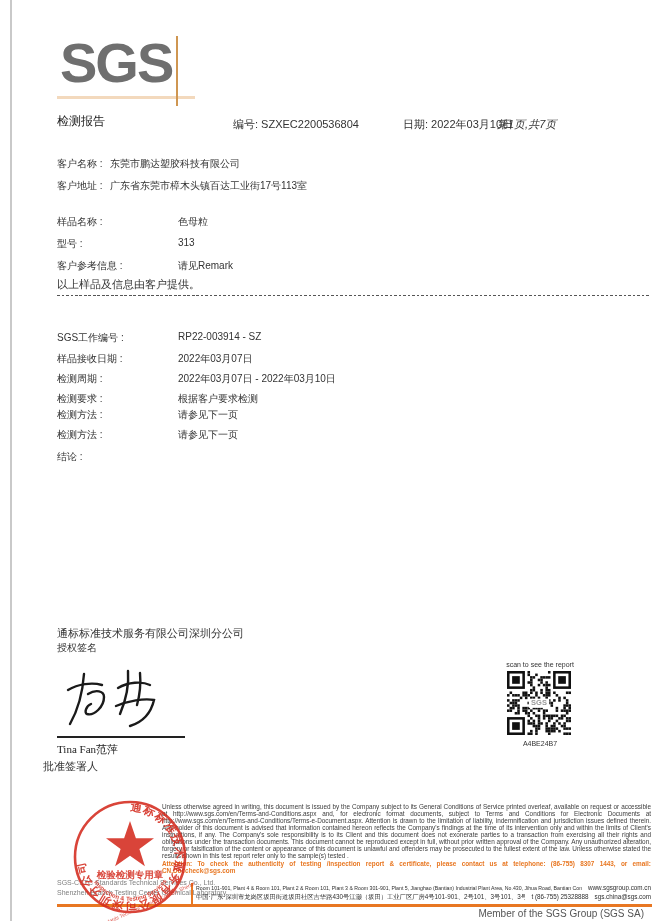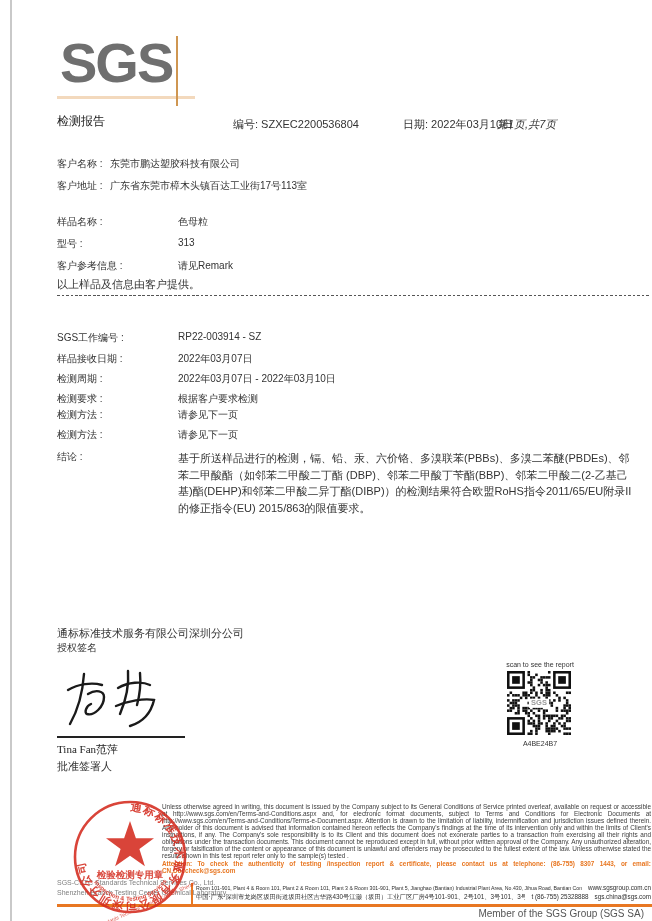--- a/index.html
+++ b/index.html
@@ -28,21 +28,21 @@
   .dash-sep { position:absolute; left:57px; top:295px; width:592px; height:1px;
               background:repeating-linear-gradient(90deg,#555 0 2.5px,transparent 2.5px 4.5px); }
 
   .conclusion-text { position:absolute; left:178px; top:450px; width:460px; font-size:11px; line-height:16.5px; color:#333; }
 
   .signer-company { position:absolute; left:57px; top:626px; font-size:11px; color:#333; }
   .signer-auth { position:absolute; left:57px; top:641px; font-size:10px; color:#333; }
   .sig-svg { position:absolute; left:60px; top:664px; }
   .sig-line { position:absolute; left:57px; top:736px; width:128px; height:2px; background:#222; }
   .sig-name { position:absolute; left:57px; top:742px; font-size:11px; color:#222;font-family:Liberation Serif, serif; }
-  .sig-role { position:absolute; left:57px; top:759px; font-size:11px; color:#333; }
+  .sig-role { position:absolute; left:43px; top:759px; font-size:11px; color:#333; }
 
   
   .qr-caption { position:absolute; left:480px; top:661px; width:120px; text-align:center; font-size:7px; color:#333; }
   .qr-svg { position:absolute; left:507px; top:671px; width:64px; height:64px; }
   .qr-code-text { position:absolute; left:480px; top:740px; width:120px; text-align:center; font-size:7px; color:#333; }
 
   
   .terms-block { position:absolute; left:162px; top:803px; width:489px; font-size:6.4px; line-height:7px; text-align:justify; color:#3c3c3c; }
   .attention-text { color:#e87722; font-weight:bold; margin-top:1px; }
   .company-gray-1 { position:absolute; left:57px; top:879px; font-size:7px; color:#808080; white-space:nowrap; }
@@ -123,21 +123,20 @@
     <span class="val-wide">请参见下一页</span>
   </div>
   <div class="row" style="top:428px">
     <span class="lbl">检测方法 :</span>
     <span class="val-wide">请参见下一页</span>
   </div>
 
   <div class="row" style="top:450px">
     <span class="lbl">结论 :</span>
   </div>
-  <div class="conclusion-text">基于所送样品进行的检测，镉、铅、汞、六价铬、多溴联苯(PBBs)、多溴二苯醚(PBDEs)、邻苯二甲酸酯（如邻苯二甲酸二丁酯 (DBP)、邻苯二甲酸丁苄酯(BBP)、邻苯二甲酸二(2-乙基己基)酯(DEHP)和邻苯二甲酸二异丁酯(DIBP)）的检测结果符合欧盟RoHS指令2011/65/EU附录II的修正指令(EU) 2015/863的限值要求。</div>
 
   <div class="signer-company">通标标准技术服务有限公司深圳分公司</div>
   <div class="signer-auth">授权签名</div>
   <svg class="sig-svg" width="130" height="72" viewBox="0 0 130 72">
     <g fill="none" stroke="#1a1a1a" stroke-width="2.4" stroke-linecap="round">
       <path d="M8,26 C18,20 32,18 42,21"></path>
       <path d="M24,10 C23,24 19,44 10,60"></path>
       <path d="M28,30 C36,25 44,27 44,33 C44,43 34,52 27,50 C24,49 26,42 31,40"></path>
       <path d="M58,24 C68,18 82,17 90,21"></path>
       <path d="M68,7 C69,20 66,36 60,50"></path>

